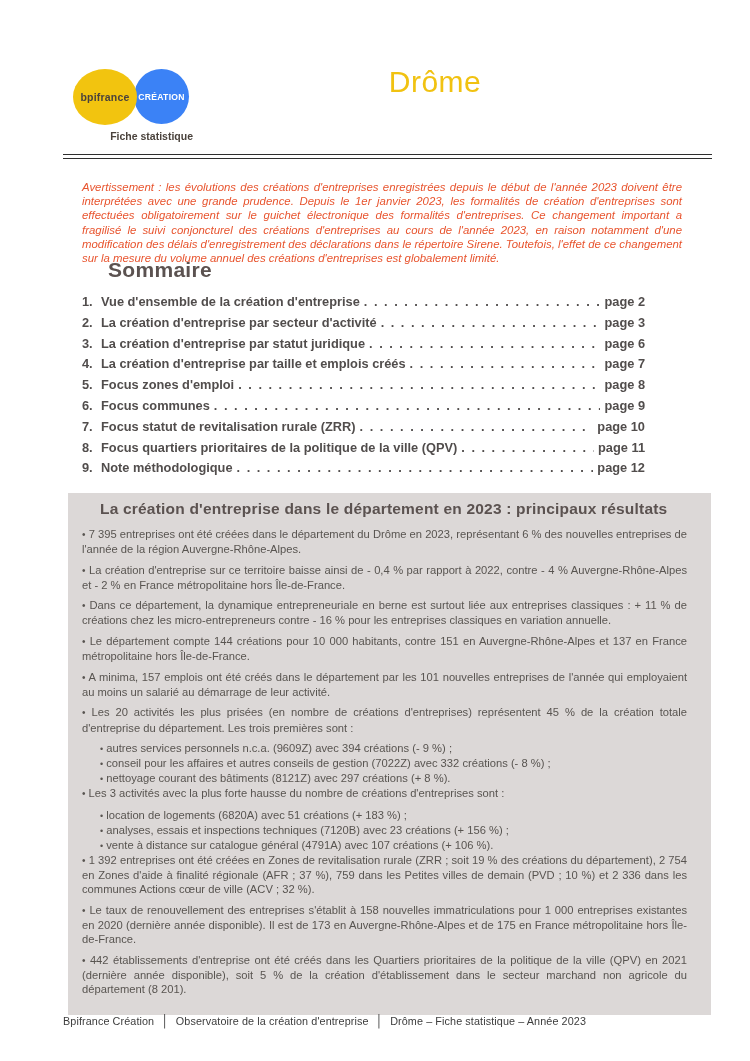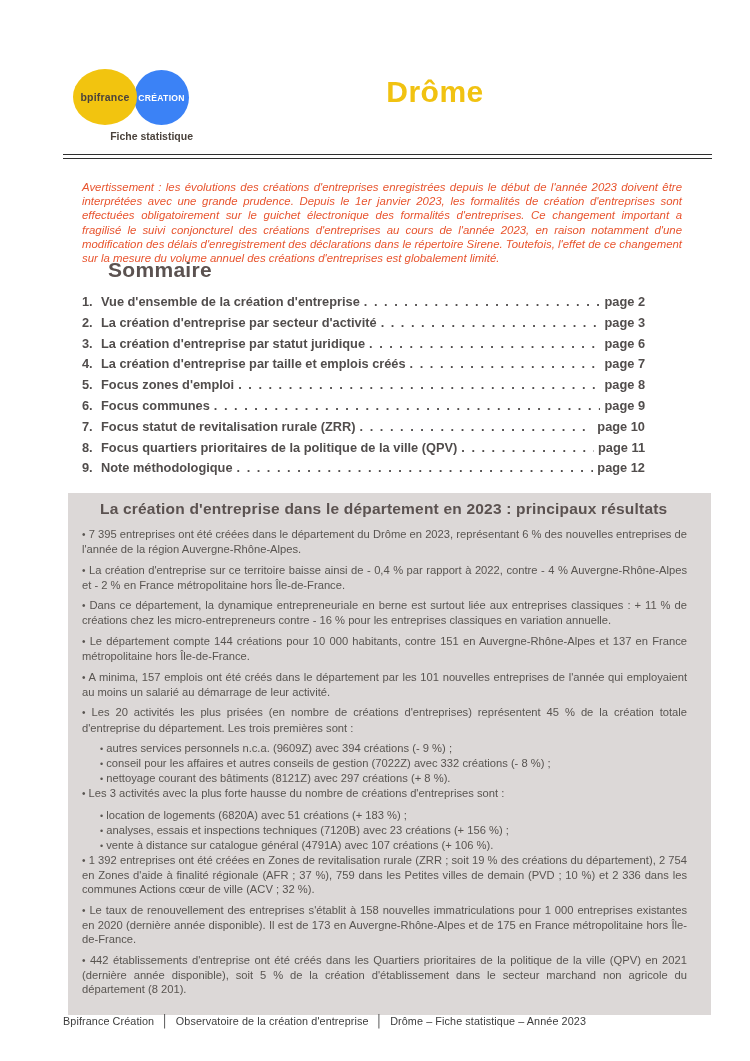--- a/index.html
+++ b/index.html
@@ -2,34 +2,34 @@
 <html lang="fr"><head>
 <meta charset="utf-8">
 <style>
   html,body{margin:0;padding:0;background:#ffffff;}
   .page{
     position:relative;width:750px;height:1061px;margin:0 auto;background:#ffffff;
     font-family:"Liberation Sans","DejaVu Sans",sans-serif;overflow:hidden;
   }
   
   .logos{position:absolute;left:73px;top:69px;width:120px;}
-  .logo-row{display:flex;align-items:flex-end;}
+  .logo-row{display:flex;align-items:flex-start;}
   .logo-oval{
     width:64px;height:56px;border-radius:50%;background:#F2C40F;
     display:flex;align-items:center;justify-content:center;z-index:1;
   }
   .logo-oval span{font-size:10.5px;font-weight:bold;color:#4A423C;letter-spacing:0.2px;}
   .logo-circle{
     width:55px;height:55px;border-radius:50%;background:#3b82f6;margin-left:-3px;
     display:flex;align-items:center;justify-content:center;
   }
   .logo-circle span{font-size:8.6px;font-weight:bold;color:#ffffff;letter-spacing:0.3px;}
   .logo-tag{margin-top:5px;text-align:right;font-size:10.5px;font-weight:bold;color:#4A423C;}
   .title-block{position:absolute;left:180px;top:66px;width:510px;text-align:center;}
-  .doc-title{font-size:30px;font-weight:bold;color:#F1C211;line-height:32px;letter-spacing:0.5px;margin-top:10px;}
+  .doc-title{font-size:30px;font-weight:normal;color:#F1C211;line-height:32px;letter-spacing:0.5px;}
   .doc-subtitle{font-size:17.5px;font-weight:bold;color:#57504E;line-height:20px;margin-top:4px;}
   .header-rule{
     position:absolute;left:63px;top:154px;width:649px;height:3px;
     border-top:1.6px solid #2E2E2E;border-bottom:1.6px solid #2E2E2E;
   }
   
   .notice{
     position:absolute;left:82px;top:180px;width:600px;
     color:#E8542E;font-style:italic;font-size:11.4px;line-height:14.2px;text-align:justify;
   }

